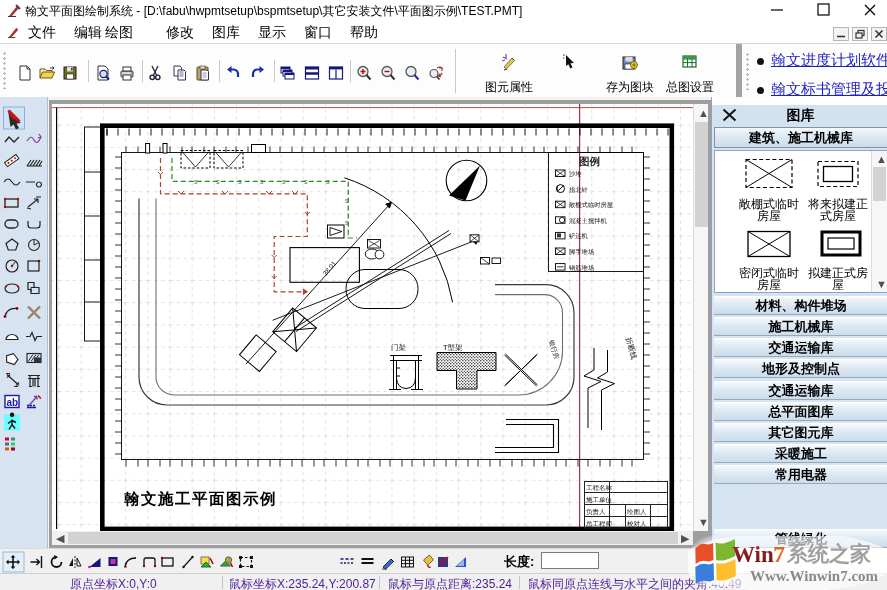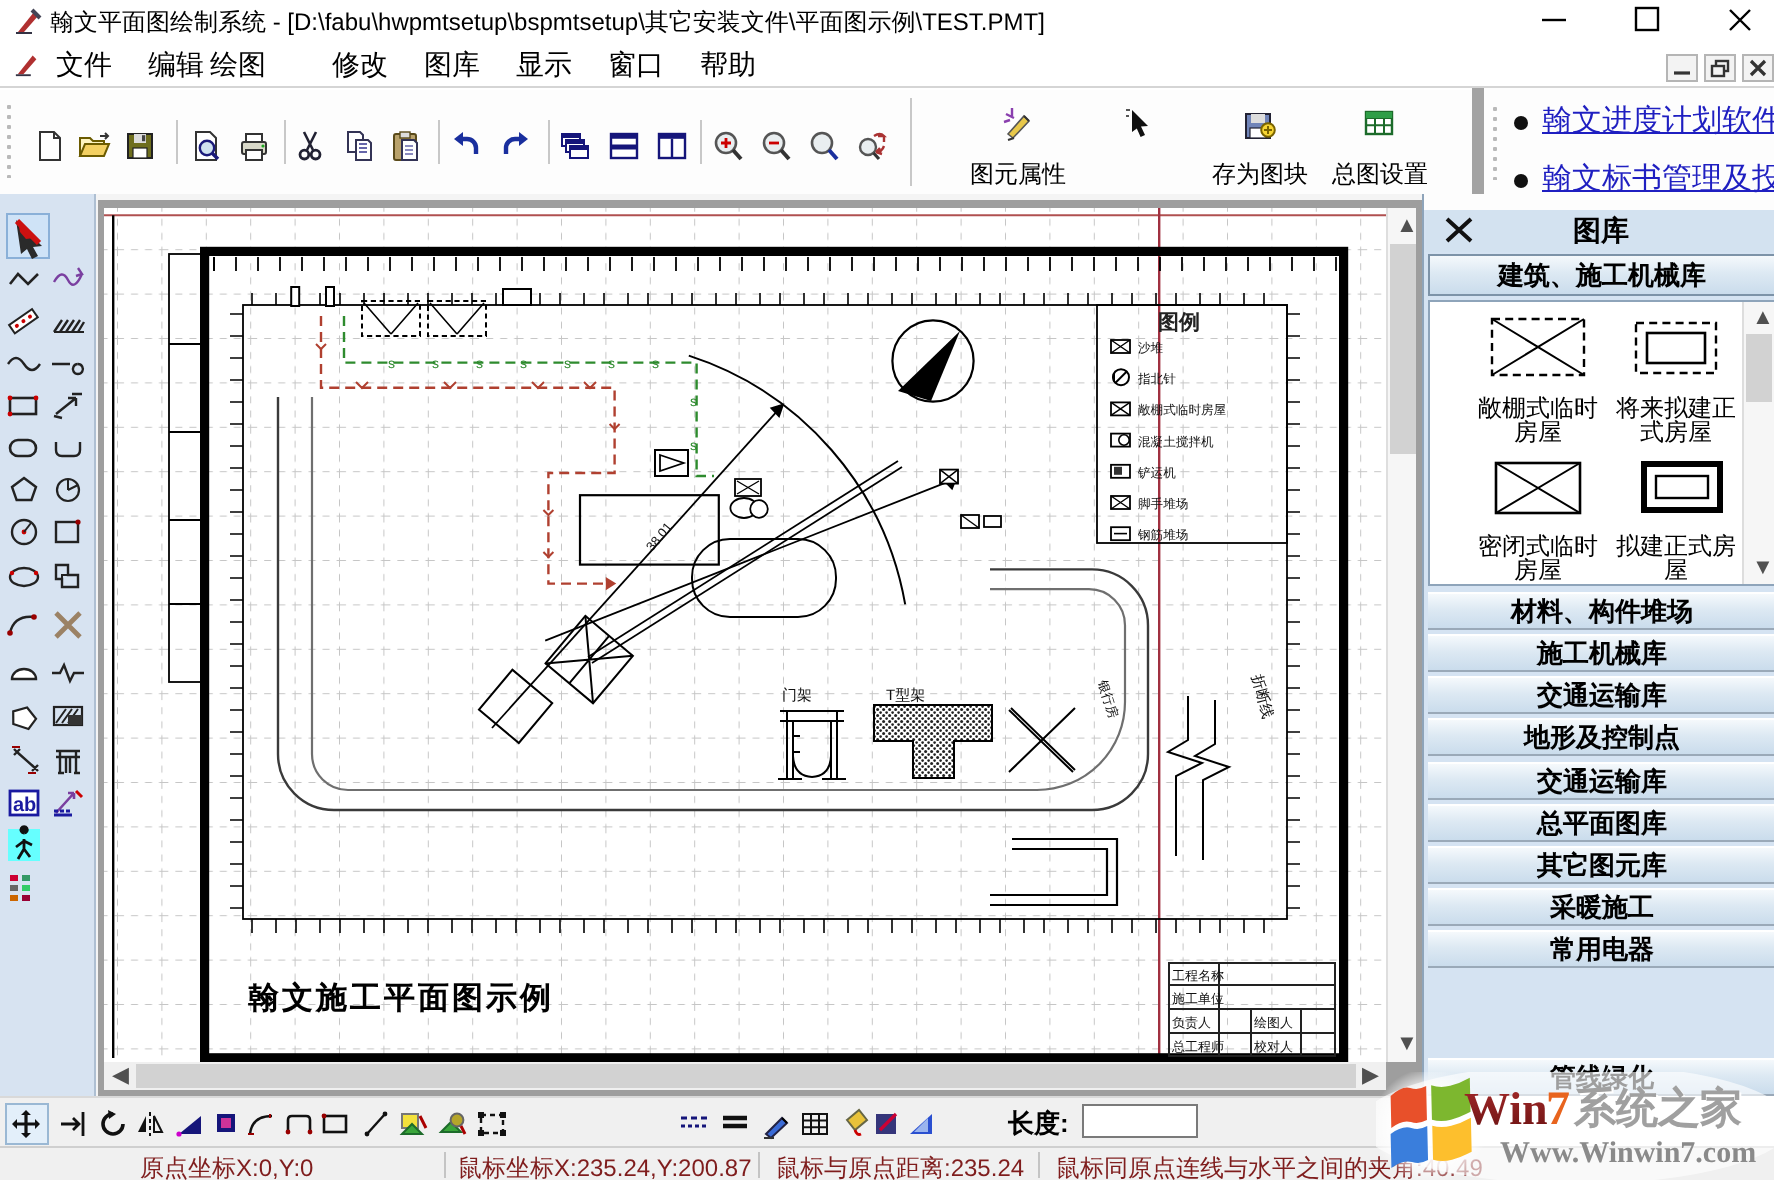--- a/index.html
+++ b/index.html
@@ -31,21 +31,21 @@
 #hscroll{position:absolute;left:4px;top:434px;width:641px;height:14px;background:#f0f0f0}
 .sbthumb{position:absolute;background:#d2d2d2}
 .arr{position:absolute;font-size:11px;color:#505050;line-height:11px}
 
 #rpanel{position:absolute;left:711px;top:97px;width:176px;height:451px;background:#d5e3f2;border-left:1px solid #8ea4ba}
 #rphead{position:absolute;left:1px;top:8px;width:175px;height:21px;background:#d3e2f0;font-size:14px;font-weight:bold;text-align:center;line-height:21px}
 .rbtn{position:absolute;left:2px;width:174px;height:19px;background:linear-gradient(#f5f9fc,#dde9f3 45%,#cadcec);border-top:1px solid #fff;border-bottom:1px solid #9aa9b8;font-size:13px;font-weight:bold;text-align:center;line-height:18px;color:#000}
 #libbox{position:absolute;left:2px;top:53px;width:174px;height:143px;background:#fff;border:1px solid #8ea4ba;border-right:none}
 
 #btoolbar{position:absolute;left:0;top:548px;width:713px;height:25px;background:#f0f0f0;border-top:1px solid #d9d9d9}
-#statusbar{position:absolute;left:0;top:573px;width:887px;height:17px;background:#f0f0f0;border-top:1px solid #cfcfcf;font-size:12px;color:#7f1d1d}
+#statusbar{position:absolute;left:0;top:573px;width:887px;height:17px;background:#f0f0f0;border-top:1px solid #cfcfcf;font-size:12px;color:#4c1d95}
 .ssep{position:absolute;top:2px;width:1px;height:13px;background:#c4c4c4}
 .stext{position:absolute;top:2px;white-space:nowrap}
 #lenlabel{position:absolute;left:504px;top:4px;font-size:13px;font-weight:bold}
 #leninput{position:absolute;left:541px;top:3px;width:58px;height:17px;background:#fff;border:1px solid #7a7a7a}
 
 #wm{position:absolute;left:688px;top:536px;width:199px;height:54px;pointer-events:none}
 </style>
 </head>
 <body>
 <div id="app">

